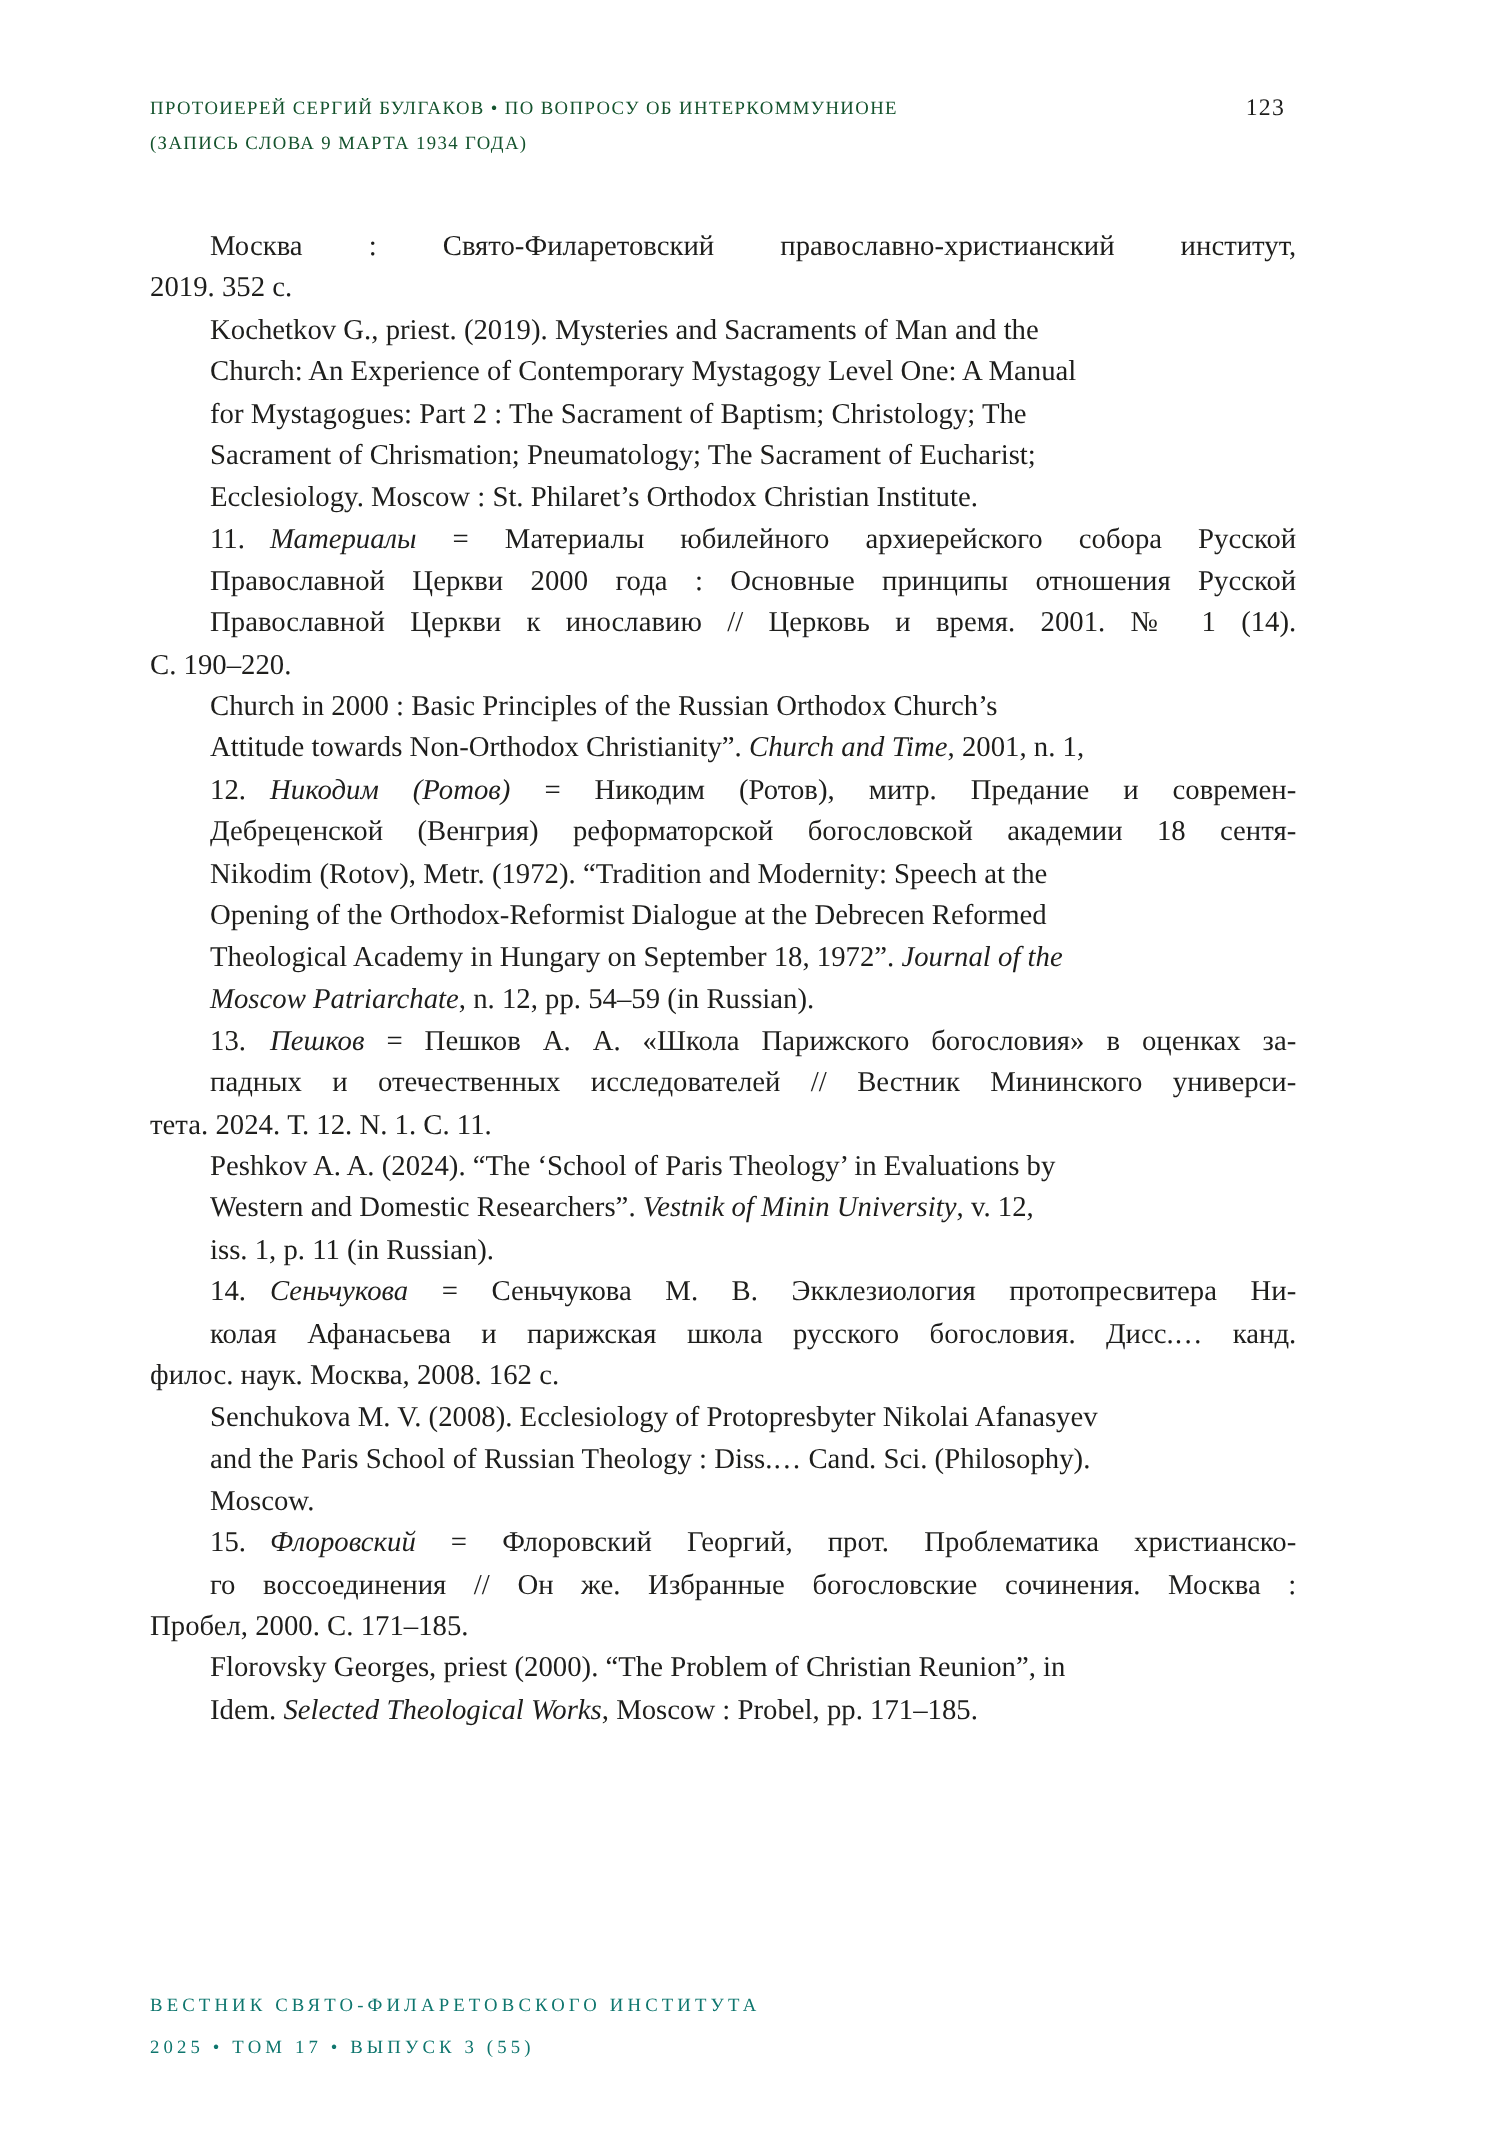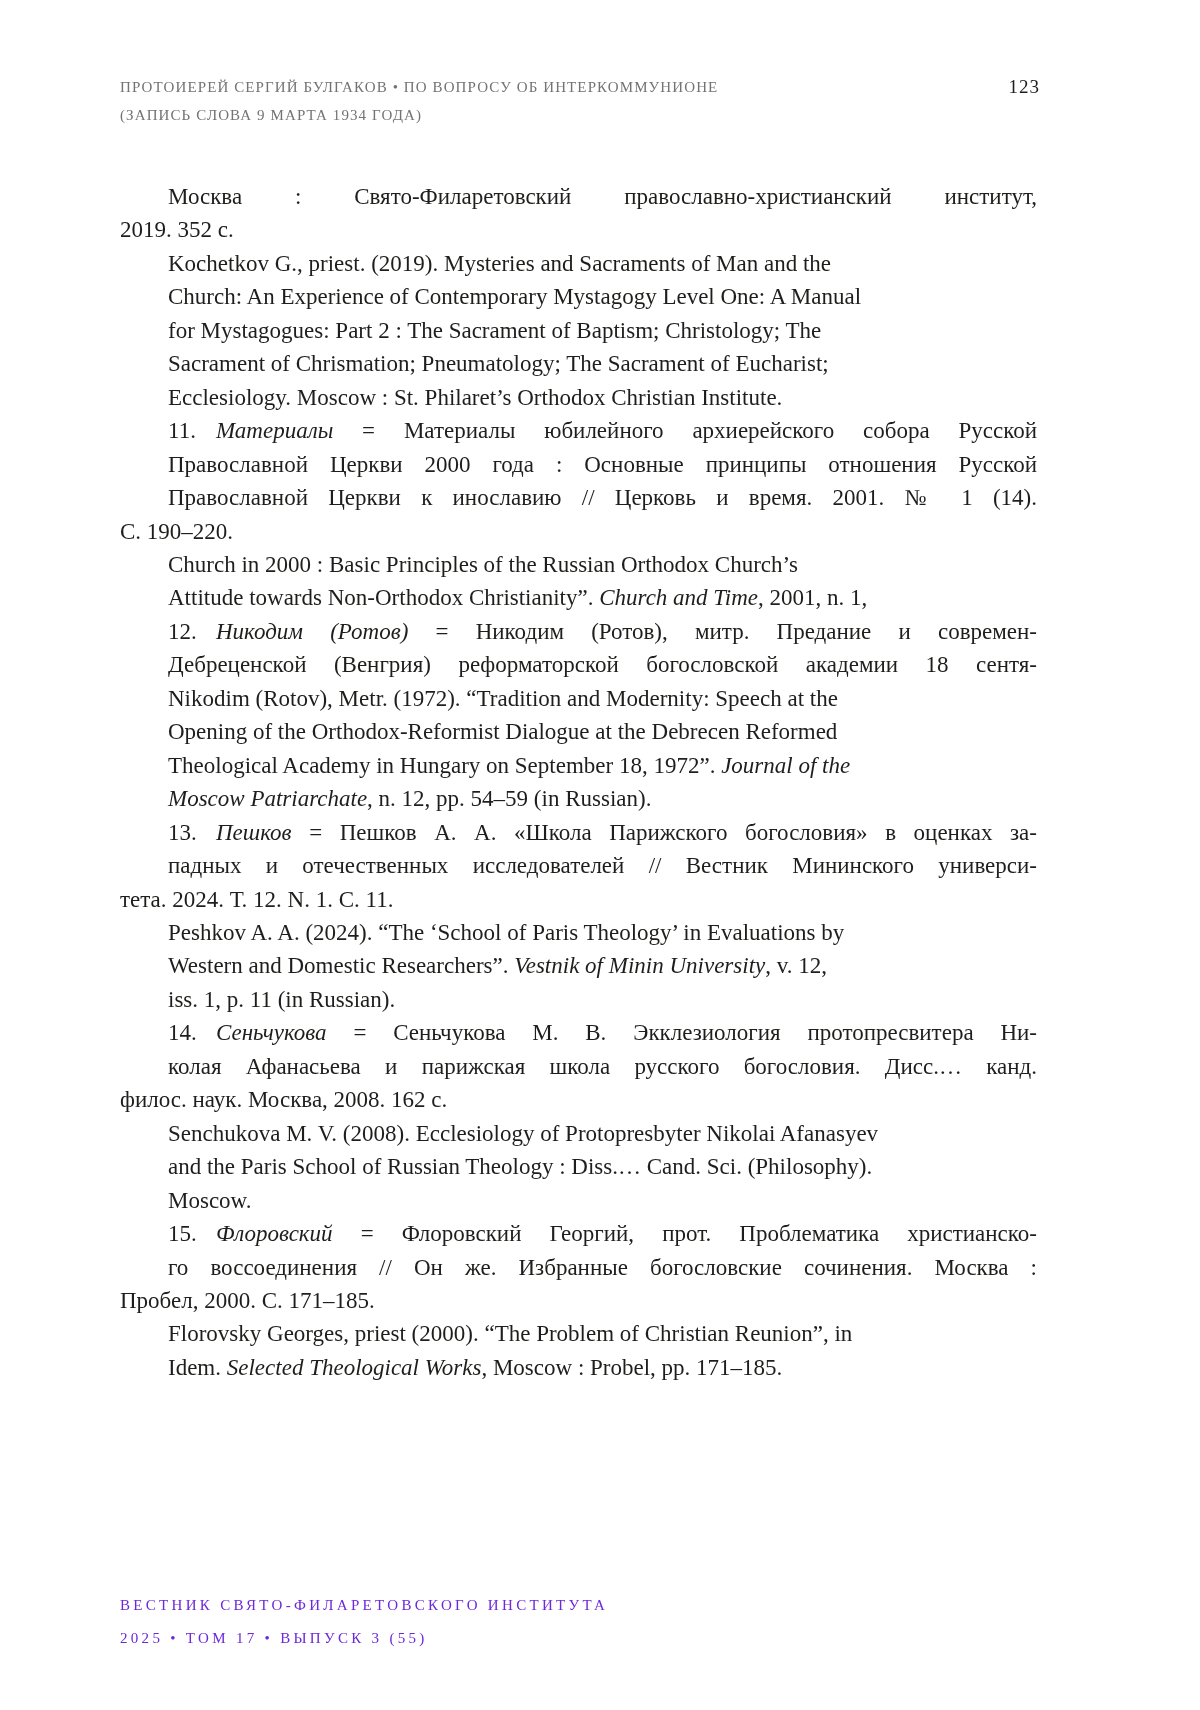--- a/index.html
+++ b/index.html
@@ -18,26 +18,26 @@
   }
 
   
   .running-header {
     position: absolute;
     left: 120px;
     top: 73px;
     font-size: 15px;
     line-height: 28px;
     letter-spacing: 1.1px;
-    color: #737373;
+    color: #14532d;
   }
   .page-number {
     position: absolute;
     top: 73px;
-    right: 160px;
+    right: 172px;
     font-size: 19px;
     line-height: 28px;
     letter-spacing: 1px;
   }
 
   
   .refs {
     position: absolute;
     left: 120px;
     top: 180px;
@@ -53,21 +53,21 @@
   .refs em { font-style: italic; }
 
   
   .page-footer {
     position: absolute;
     left: 120px;
     top: 1589px;
     font-size: 15px;
     line-height: 32.5px;
     letter-spacing: 3.3px;
-    color: #6d28d9;
+    color: #0f766e;
   }
 </style>
 </head>
 <body>
 
 <div class="page">
 
   <div class="running-header">
     <div>ПРОТОИЕРЕЙ СЕРГИЙ БУЛГАКОВ • ПО ВОПРОСУ ОБ ИНТЕРКОММУНИОНЕ</div>
     <div>(ЗАПИСЬ СЛОВА 9 МАРТА 1934 ГОДА)</div>

